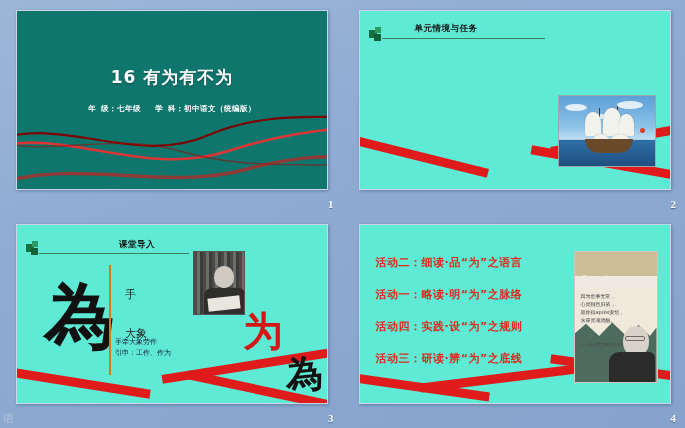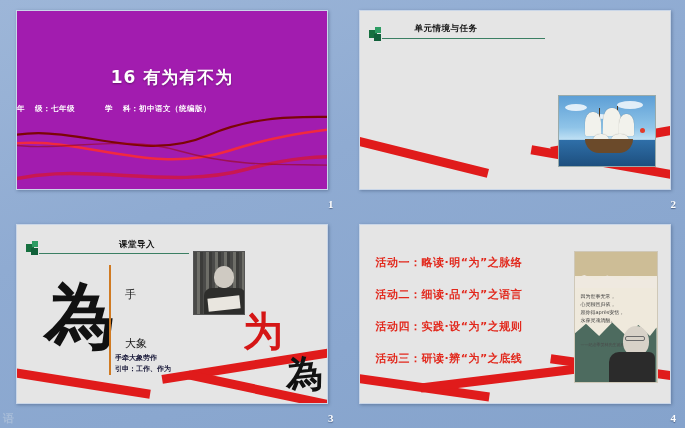--- a/index.html
+++ b/index.html
@@ -13,58 +13,59 @@
     width:685px; height:428px;
     display:grid;
     grid-template-columns:1fr 1fr;
     grid-template-rows:1fr 1fr;
   }
   .cell { position:relative; }
   .slide {
     position:absolute;
     left:16px; top:10px;
     width:312px; height:180px;
-    background:#e5e5e5;
+    background:#5eead4;
     border:1px solid #c9d6e8;
     box-shadow:1px 1px 3px rgba(30,50,80,.35);
     overflow:hidden;
   }
   .pagenum {
     position:absolute;
     right:9px; bottom:4px;
     color:#ffffff;
     font-size:11px;
     font-weight:bold;
     font-family:"Liberation Serif", serif;
     text-shadow:0 1px 1px rgba(40,60,95,.6);
   }
 
   
-  .s1 { background:#a21caf; }
+  .s1 { background:#0f766e; }
   .s1 .wavewrap { position:absolute; inset:0; overflow:hidden; }
   .s1 .w { position:absolute; left:-10%; width:125%; height:70px; }
   .s1 .w1 { top:88px; }
   .s1 .w2 { top:110px; }
   .s1 .w3 { top:118px; }
   .s1-title {
     position:absolute; top:55px; left:0; right:0;
     text-align:center;
     color:#ffffff;
     font-size:17px;
     font-weight:bold;
     font-family:"DejaVu Sans", sans-serif;
     letter-spacing:1px;
     text-shadow:0 1px 2px rgba(0,0,0,.35);
   }
   .s1-sub {
     position:absolute; top:93px; left:0; right:0;
+    text-align:center;
     color:#ffffff;
     font-size:7.5px;
     font-weight:bold;
-    font-family:Liberation Mono, monospace;
+    font-family:Liberation Serif, serif;
     letter-spacing:.5px;
     white-space:pre;
   }
 
   
   .ribbon { position:absolute; inset:0; overflow:hidden; pointer-events:none; }
   .rb { position:absolute; background:#e01b1b; height:9px; }
   .hdr-mark {
     position:absolute; width:15px; height:15px;
   }
@@ -133,28 +134,28 @@
     position:absolute; left:92px; top:40px;
     width:1.6px; height:110px; background:#d07a22;
   }
   .s3-g1, .s3-g2 {
     position:absolute; left:108px;
     font-family:"DejaVu Sans", sans-serif;
     font-size:11px;
     color:#1a1a1a;
   }
   .s3-g1 { top:62px; }
-  .s3-g2 { top:111px; }
+  .s3-g2 { top:101px; }
   .s3-note {
-    position:absolute; left:98px; top:128px;
+    position:absolute; left:98px; top:112px;
     font-family:"DejaVu Sans", sans-serif;
     font-size:7px;
     line-height:11px;
     color:#1a1a3a;
-    font-weight:bold;
+    font-weight:normal;
   }
   .s3-photo {
     position:absolute; right:82px; top:26px;
     width:52px; height:64px;
     background:linear-gradient(#3a3a3a,#9a9a9a);
     border:1px solid #555;
     overflow:hidden;
   }
   .s3-photo .shelf { position:absolute; left:0; top:0; width:100%; height:100%;
     background:repeating-linear-gradient(90deg,#4a4a48 0 3px,#6e6e68 3px 6px,#3c3c3a 6px 9px); }
@@ -323,22 +324,22 @@
   </div>
 
   <div class="cell">
     <div class="slide s4">
       <div class="ribbon">
         <div class="rb" style="left:-20px; bottom:12px; width:150px; transform:rotate(8deg);"></div>
         <div class="rb" style="left:60px; bottom:22px; width:190px; transform:rotate(-7deg);"></div>
         <div class="rb" style="right:-20px; bottom:30px; width:140px; transform:rotate(8deg);"></div>
       </div>
       <div class="s4-list" id="s4list">
+          <div class="s4-item">活动二：细读·品“为”之语言</div>
           <div class="s4-item">活动一：略读·明“为”之脉络</div>
-          <div class="s4-item">活动二：细读·品“为”之语言</div>
           <div class="s4-item">活动四：实践·设“为”之规则</div>
           <div class="s4-item">活动三：研读·辨“为”之底线</div>
         </div>
       <div class="s4-cover">
         <div class="top"></div>
         <div class="torn"></div>
         <div class="green"></div>
         <div class="ctext">
           <div>因为世事无常，</div>
           <div>心灵聊且归依，</div>

